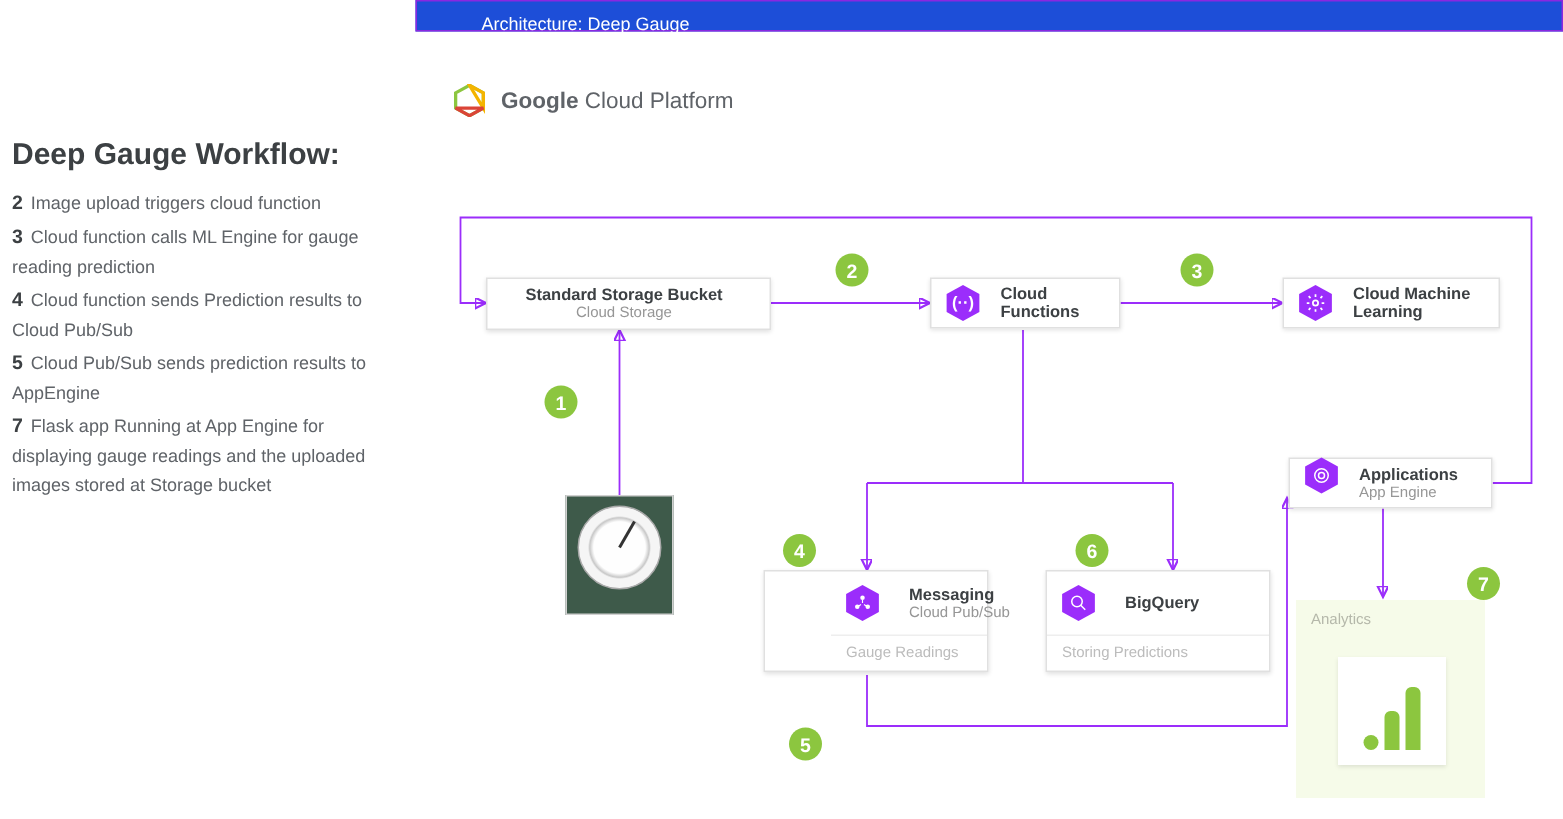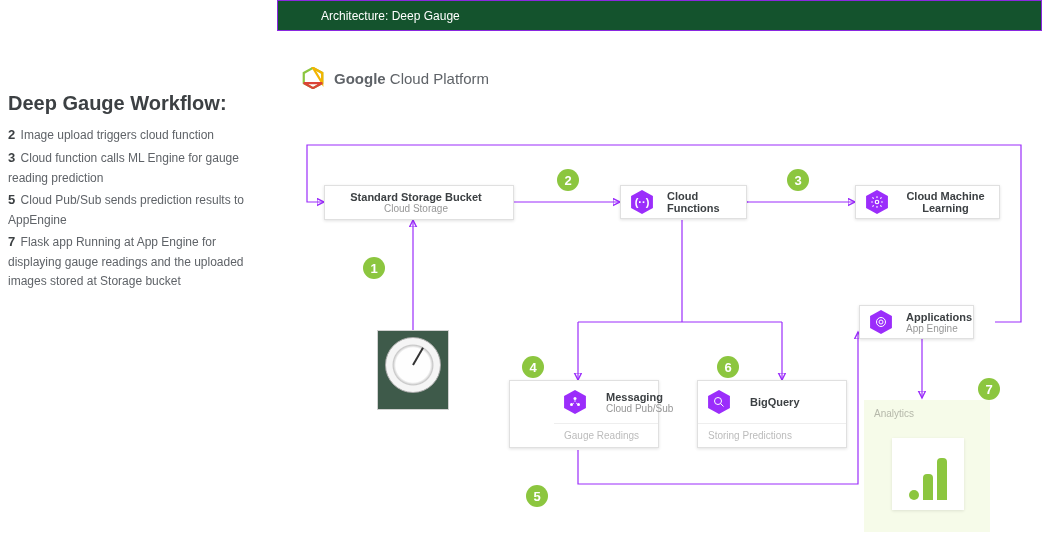--- a/index.html
+++ b/index.html
@@ -4,22 +4,22 @@
 <style>
 * { margin:0; padding:0; box-sizing:border-box; font-family:Arial,Helvetica,sans-serif; }
 body { width:1042px; height:546px; background:#fff; position:relative; color:#5f6368; font-size:12px; }
 
 .sidebar { position:absolute; left:8px; top:92px; width:256px; }
 .sidebar h2 { font-size:20px; color:#3c4043; font-weight:bold; margin-bottom:10px; }
 .step { line-height:1.6; margin-bottom:2px; }
 .step b { color:#3c4043; font-size:13px; margin-right:2px; }
 
 .diagram-panel { position:absolute; left:277px; top:0; width:765px; height:546px; background:#fff; }
-.header-bar { height:31px; background:#14532d; color:#fff; font-size:12px; line-height:31px; padding-left:43px; border:1px solid #8a28e0; }
-.gcp-label { position:absolute; left:25px; top:67px; display:flex; align-items:center;text-align:center; }
+.header-bar { height:21px; background:#1d4ed8; color:#fff; font-size:12px; line-height:31px; padding-left:43px; border:1px solid #8a28e0; }
+.gcp-label { position:absolute; left:25px; top:56px; display:flex; align-items:center;text-align:center; }
 .hexg { width:22px; height:22px; position:relative; margin-right:10px; }
 .hexg svg { width:22px; height:22px; }
 .gcp-text { font-size:15px; color:#5f6368; }
 .gcp-text .g { font-weight:bold; }
 
 .canvas { position:absolute; left:0; top:100px; width:765px; height:446px; }
 .node { position:absolute; background:#fff; border:1px solid #e0e0e0; box-shadow:0 1px 3px rgba(0,0,0,.12); display:flex; align-items:center; }
 .node .txt { padding:4px 10px 4px 4px; }
 .node .ttl { font-size:11px; color:#3c4043; font-weight:bold; white-space:nowrap; }
 .node .sub { font-size:10px; color:#969696; white-space:nowrap; }
@@ -49,20 +49,21 @@
 .vnode { flex-direction:column; align-items:stretch; }
 .vnode .row { display:flex; align-items:center; }
 </style>
 </head>
 <body>
 
 <div class="sidebar">
   <h2>Deep Gauge Workflow:</h2>
   <div class="step"><b>2</b> <span>Image upload triggers cloud function</span></div>
   <div class="step"><b>3</b> <span>Cloud function calls ML Engine for gauge reading prediction</span></div>
+  <div class="step"><b>4</b> <span>Cloud function sends Prediction results to Cloud Pub/Sub</span></div>
   <div class="step"><b>5</b> <span>Cloud Pub/Sub sends prediction results  to AppEngine</span></div>
   <div class="step"><b>7</b> <span>Flask app Running at App Engine for displaying gauge readings and the uploaded images stored at Storage bucket</span></div>
 </div>
 
 <div class="diagram-panel">
   <div class="header-bar">Architecture: Deep Gauge</div>
 
   <div class="gcp-label">
     <div class="hexg">
       <svg viewBox="0 0 100 100">
@@ -126,21 +127,21 @@
             <polygon points="50,4 92,27 92,73 50,96 8,73 8,27" fill="#9b2dfb"></polygon>
           </svg>
         <div class="glyph">
           <svg width="14" height="14" viewBox="0 0 24 24" fill="none" stroke="#fff" stroke-width="2">
               <circle cx="12" cy="12" r="3"></circle>
               <path d="M12 2v3M12 19v3M4.2 4.2l2.1 2.1M17.7 17.7l2.1 2.1M2 12h3M19 12h3M4.2 19.8l2.1-2.1M17.7 6.3l2.1-2.1"></path>
             </svg>
         </div>
       </div>
       <div class="txt">
-          <div class="ttl" style="white-space:normal;line-height:1.1;text-align:center;">Cloud Machine Learning</div>
+          <div class="ttl" style="white-space:normal;line-height:1.1;">Cloud Machine Learning</div>
         </div>
     </div>
 
     <div class="node vnode" style="left:232px;top:280px;width:150px;padding-left:44px;">
       <div class="row">
         <div class="hexicon">
           <svg class="hex" viewBox="0 0 100 100">
               <polygon points="50,4 92,27 92,73 50,96 8,73 8,27" fill="#9b2dfb"></polygon>
             </svg>
           <div class="glyph">
@@ -173,21 +174,21 @@
               </svg>
           </div>
         </div>
         <div class="txt">
             <div class="ttl">BigQuery</div>
           </div>
       </div>
       <div class="footer-sub">Storing Predictions</div>
     </div>
 
-    <div class="node" style="left:582px;top:205px;width:115px;height:34px;">
+    <div class="node" style="left:582px;top:205px;width:136px;height:34px;align-items:flex-end;">
       <div class="hexicon">
         <svg class="hex" viewBox="0 0 100 100">
             <polygon points="50,4 92,27 92,73 50,96 8,73 8,27" fill="#9b2dfb"></polygon>
           </svg>
         <div class="glyph">
           <svg width="12" height="12" viewBox="0 0 24 24" fill="none" stroke="#fff" stroke-width="2">
               <circle cx="12" cy="12" r="4"></circle>
               <circle cx="12" cy="12" r="9"></circle>
             </svg>
         </div>

